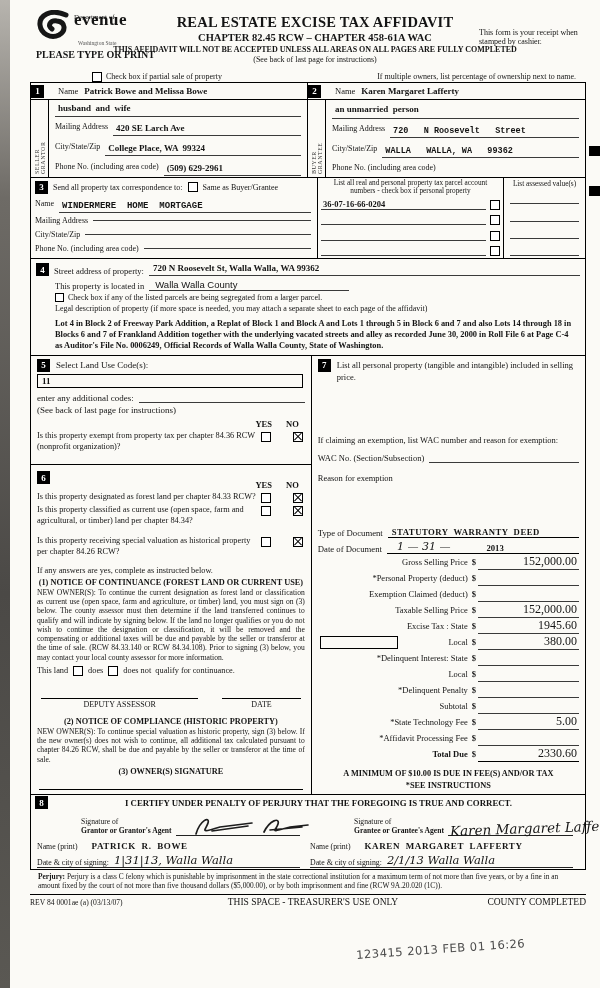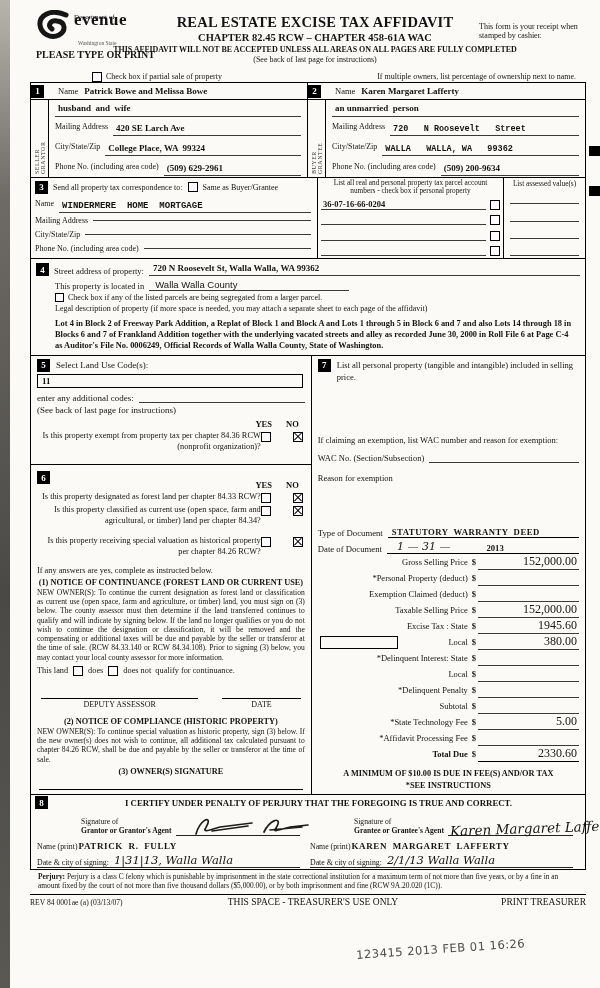--- a/index.html
+++ b/index.html
@@ -18,21 +18,21 @@
   .logo-row { display: flex; align-items: flex-start; }
   .dept-of { font-size: 7px; position: absolute; left: 38px; top: 3px; }
   .revenue { font-size: 17px; font-weight: bold; letter-spacing: 0.5px; margin-left: 2px; }
   .wa-state { font-size: 5.5px; color: #555; margin-left: 42px; }
   .please-type { font-size: 10px; font-weight: bold; margin-top: 3px; }
   .title-block { position: absolute; left: 130px; top: 10px; width: 310px; text-align: center; }
   .main-title { font-size: 14.5px; font-weight: bold; letter-spacing: 0.2px; }
   .chapter { font-size: 10.5px; font-weight: bold; margin-top: 1px; }
   .warning { font-size: 8px; font-weight: bold; margin-top: 2px; width: 420px; margin-left: -55px; }
   .see-back { font-size: 8px; margin-top: 1px; }
-  .receipt-note { position: absolute; right: 2px; top: 18px; width: 105px; font-size: 8px; text-align: left; }
+  .receipt-note { position: absolute; right: 2px; top: 24px; width: 105px; font-size: 8px; text-align: left; }
   .partial-row { display: flex; align-items: center; font-size: 8px; height: 13px; }
   .partial-left { margin-left: 62px; display: flex; align-items: center; gap: 4px; }
   .partial-right { margin-left: auto; margin-right: 10px; }
 
   
   .numbox { width: 13px; height: 13px; background: #000; color: #fff; font-size: 9px; font-weight: bold;
     display: inline-flex; align-items: center; justify-content: center; flex: 0 0 auto; }
   .cb { display: inline-block; width: 9px; height: 9px; border: 1px solid #000; position: relative;
     background: #fff; flex: 0 0 auto; vertical-align: -1px; }
   .cb.big { width: 10px; height: 10px; }
@@ -95,21 +95,21 @@
   .s6 { border: 1px solid #000; margin-top: -1px; flex: 1; padding: 2px 6px; overflow: hidden; }
   .colR { flex: 1; border: 1px solid #000; margin-left: -1px; padding: 3px 6px; display: flex; flex-direction: column; }
 
   .s5-hdr { display: flex; align-items: center; gap: 6px; }
   .s5-hdr .lab { font-size: 9px; }
   .luc-box { border: 1.5px solid #000; height: 14px; margin: 2px 2px 0 0; display: flex; align-items: center; }
   .luc-box .val { font-size: 9px; font-weight: bold; margin-left: 4px; }
   .addl-row { display: flex; align-items: flex-end; gap: 5px; font-size: 9px; height: 15px; }
   .s5 .see-back2 { font-size: 9px; margin-top: 2px; }
   .yn-hdr { display: flex; justify-content: flex-end; gap: 14px; font-size: 8.5px; font-weight: bold; margin: 4px 6px 0 0; }
-  .q-row { display: flex; margin-top: 2px; text-align: right; }
+  .q-row { display: flex; margin-top: 2px; }
   .q-text { flex: 1; font-size: 8.3px; line-height: 1.3; }
   .q-boxes { width: 44px; display: flex; justify-content: space-between; padding: 1px 2px 0 0; }
 
   .s6-numrow { height: 13px; }
   .if-yes { font-size: 8.3px; margin-top: 8px; }
   .notice-title { font-size: 8.3px; font-weight: bold; text-align: center; margin-top: 3px; }
   .notice-body { font-size: 7.6px; line-height: 1.22; text-align: justify; margin-top: 1px; }
   .land-row { display: flex; align-items: center; gap: 5px; font-size: 8.3px; margin-top: 4px; }
   .sig2 { display: flex; gap: 24px; margin: 10px 4px 0 4px; }
   .sig2 .s-item { display: flex; flex-direction: column; }
@@ -141,21 +141,21 @@
   .certify-row { display: flex; align-items: center; gap: 8px; height: 14px; }
   .certify-row .ctext { flex: 1; text-align: center; font-size: 8.8px; font-weight: bold; }
   .sig-cols { display: flex; }
   .sig-col { width: 50%; padding: 0 8px 0 2px; }
   .sigline-row { display: flex; align-items: flex-end; height: 26px; }
   .sig-label { font-size: 7.6px; line-height: 1.15; white-space: nowrap; margin-right: 4px; margin-left: 44px; }
   .sig-area { flex: 1; border-bottom: 1px solid #222; position: relative; height: 100%; }
   .sig-svg { position: absolute; left: 14px; bottom: -3px; }
   .hand-sig { position: absolute; left: 2px; bottom: -1px; font-size: 13.5px; white-space: nowrap; transform: rotate(-2deg); }
   .np-row { display: flex; align-items: flex-end; height: 15px; }
-  .np-row .lab { font-size: 7.8px; margin-right: 1px; white-space: nowrap; }
+  .np-row .lab { font-size: 7.8px; margin-right: 14px; white-space: nowrap; }
   .np-row .val { font-size: 9px; font-weight: bold; letter-spacing: 0.6px; }
   .dc-row { display: flex; align-items: flex-end; height: 17px; border-bottom: 1px solid #222; }
   .dc-row .lab { font-size: 7.8px; margin-right: 5px; white-space: nowrap; }
   .dc-row .hand { font-size: 11.5px; white-space: nowrap; }
 
   .perjury { border-top: 1px solid #000; margin-top: -1px; font-size: 7.4px; line-height: 1.3; padding: 2px 6px 3px 8px; border-bottom: 1px solid #000; }
   .footer-row { display: flex; align-items: center; margin-top: 2px; }
   .rev-no { font-size: 7.6px; width: 150px; }
   .treas-space { flex: 1; text-align: center; font-size: 9.5px; }
   .county-treas { font-size: 9.5px; width: 140px; text-align: right; }
@@ -251,21 +251,20 @@
             <div class="f-row">
                 <span class="lab">Mailing Address</span>
                 <span class="fill-line"><span class="val mono pre" style="font-size:8.5px">720   N Roosevelt   Street</span></span>
               </div>
             <div class="f-row">
                 <span class="lab">City/State/Zip</span>
                 <span class="fill-line"><span class="val mono pre" style="font-size:8.5px">WALLA   WALLA, WA   99362</span></span>
               </div>
             <div class="f-row">
                 <span class="lab">Phone No. (including area code)</span>
-                <span class="fill-line"><span class="val">(509) 200-9634</span></span>
               </div>
           </div>
         </div>
       </div>
     </div>
 
     <div class="blk row2">
       <div class="colA">
         <div class="corr-row">
           <span class="numbox">3</span>
@@ -542,21 +541,21 @@
               <span class="bold">Grantor or Grantor's Agent</span>
             </span>
             <span class="sig-area">
               <svg class="sig-svg" width="150" height="24" viewBox="0 0 150 24">
                 <path d="M6 20 C10 6 20 2 18 9 C16 16 8 20 30 13 L62 9 M22 17 L58 12 M74 18 C80 6 90 3 88 10 C86 17 78 19 100 13 L118 11 M80 16 L112 13" stroke="#1d1d1d" stroke-width="1.7" fill="none" stroke-linecap="round"></path>
               </svg>
             </span>
           </div>
           <div class="np-row">
             <span class="lab">Name (print)</span>
-            <span class="val pre">PATRICK  R.  FULLY</span>
+            <span class="val pre">PATRICK  R.  BOWE</span>
           </div>
           <div class="dc-row">
             <span class="lab">Date &amp; city of signing:</span>
             <span class="hand">1|31|13, Walla Walla</span>
           </div>
         </div>
         <div class="sig-col">
           <div class="sigline-row">
             <span class="sig-label">
               <span>Signature of</span><br>
@@ -579,18 +578,18 @@
     </div>
 
     <div class="perjury">
       <span class="bold">Perjury:</span>
       <span>Perjury is a class C felony which is punishable by imprisonment in the state correctional institution for a maximum term of not more than five years, or by a fine in an amount fixed by the court of not more than five thousand dollars ($5,000.00), or by both imprisonment and fine (RCW 9A.20.020 (1C)).</span>
     </div>
 
     <div class="footer-row">
       <span class="rev-no">REV 84 0001ae (a) (03/13/07)</span>
       <span class="treas-space">THIS SPACE - TREASURER'S USE ONLY</span>
-      <span class="county-treas">PRINT TREASURER</span>
+      <span class="county-treas">COUNTY COMPLETED</span>
     </div>
   </div>
 
   <div class="stamp">123415 2013 FEB 01 16:26</div>
 </div>
 
 </body></html>

